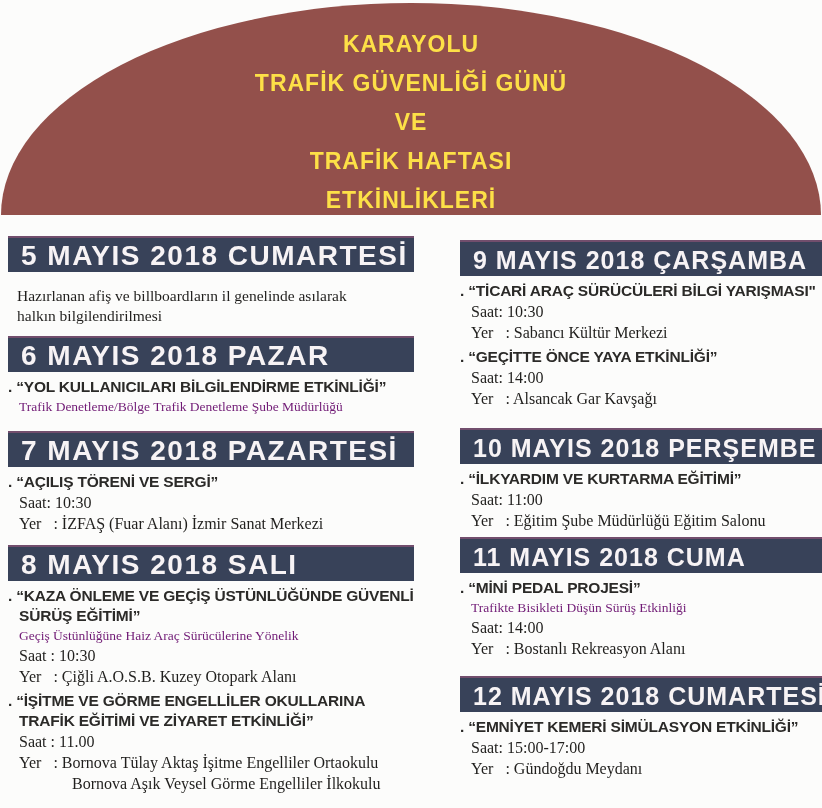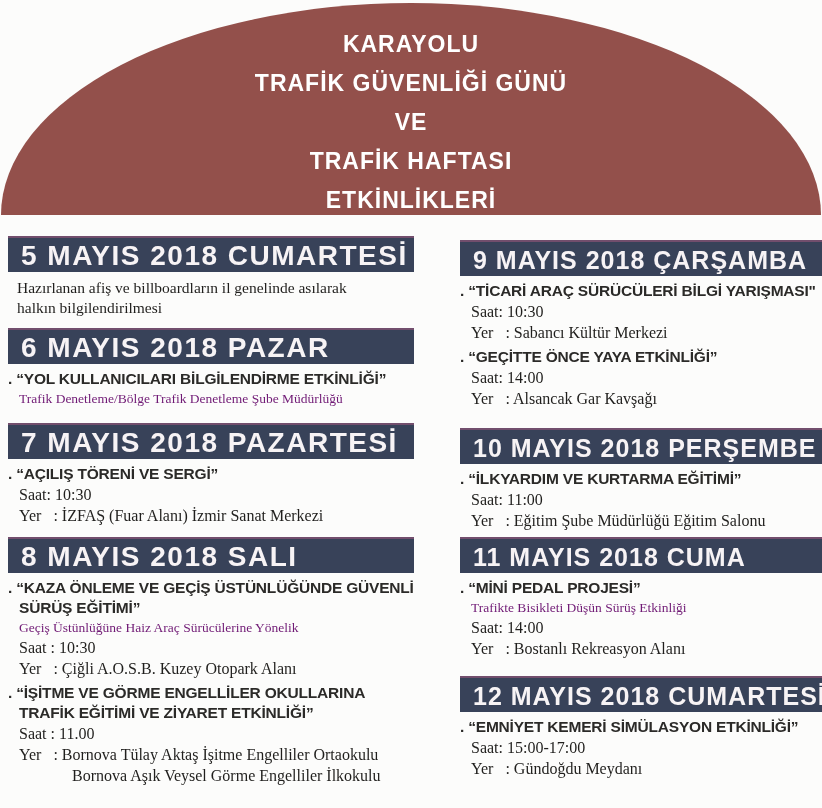--- a/index.html
+++ b/index.html
@@ -15,21 +15,21 @@
   .dome{
     position:absolute;left:1px;top:3px;
     width:820px;height:212px;
     background:var(--banner-bg,#93504b);
     border-radius:50% 50% 0 0 / 100% 100% 0 0;
     text-align:center;
     box-sizing:border-box;
     padding-top:22px;
   }
   .dome-line{
-    color:#ffffff;
+    color:#fde047;
     font-weight:bold;
     font-size:23px;
     line-height:39px;
     letter-spacing:1px;
     font-family:"Liberation Sans",sans-serif;
   }
   
   .col{position:absolute;box-sizing:border-box;}
   .col-left{left:8px;top:236px;width:406px;}
   .col-right{left:460px;top:240px;width:368px;}
@@ -73,21 +73,21 @@
     padding-left:11px;
     white-space:pre-wrap;
   }
   .ev-line.cont{padding-left:64px;}
   .ev-para{
     font-family:"Liberation Serif",serif;
     font-size:15.5px;line-height:20px;
     color:#201f1d;
     padding-left:9px;
     max-width:372px;
-    margin-top:6px;
+    margin-top:14px;
   }
   
   .col-left  .gapA{margin-top:10px;}
   .col-left  .gapB{margin-top:15px;}
   .col-left  .gapC{margin-top:11px;}
   .col-right .gapA{margin-top:19px;}
   .col-right .gapB{margin-top:6px;}
   .col-right .gapC{margin-top:17px;}
 </style>
 </head>

